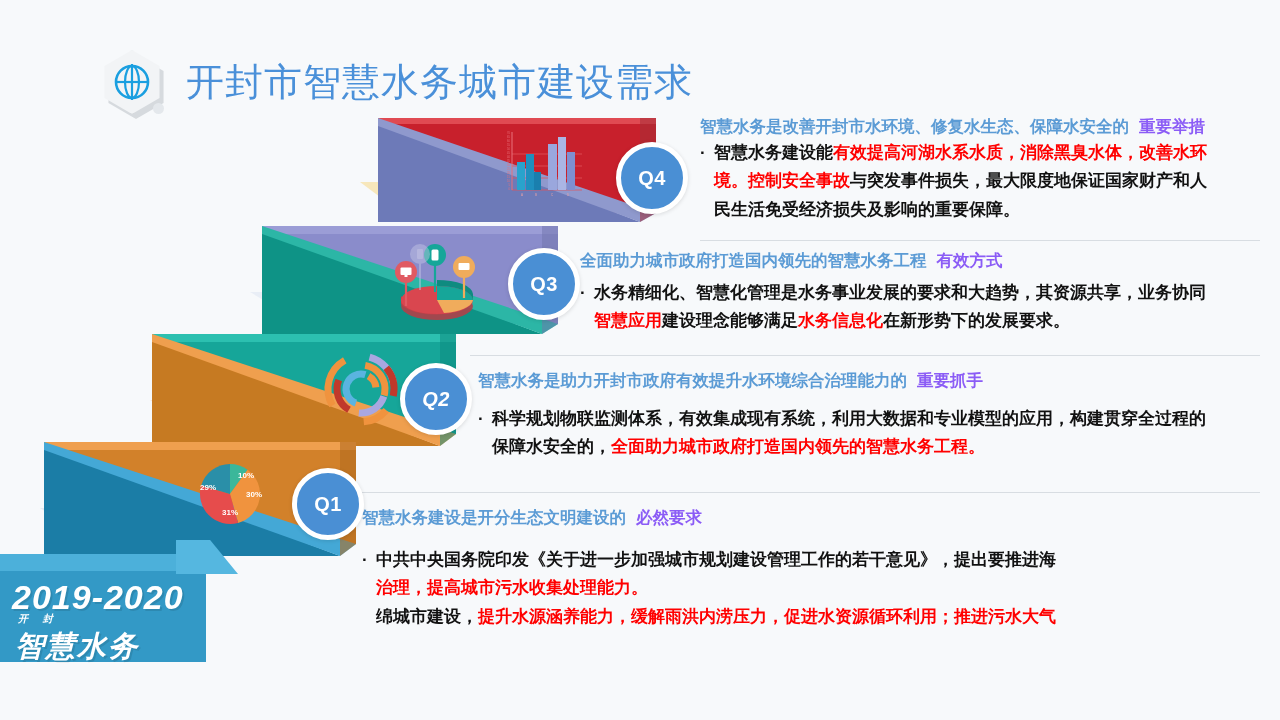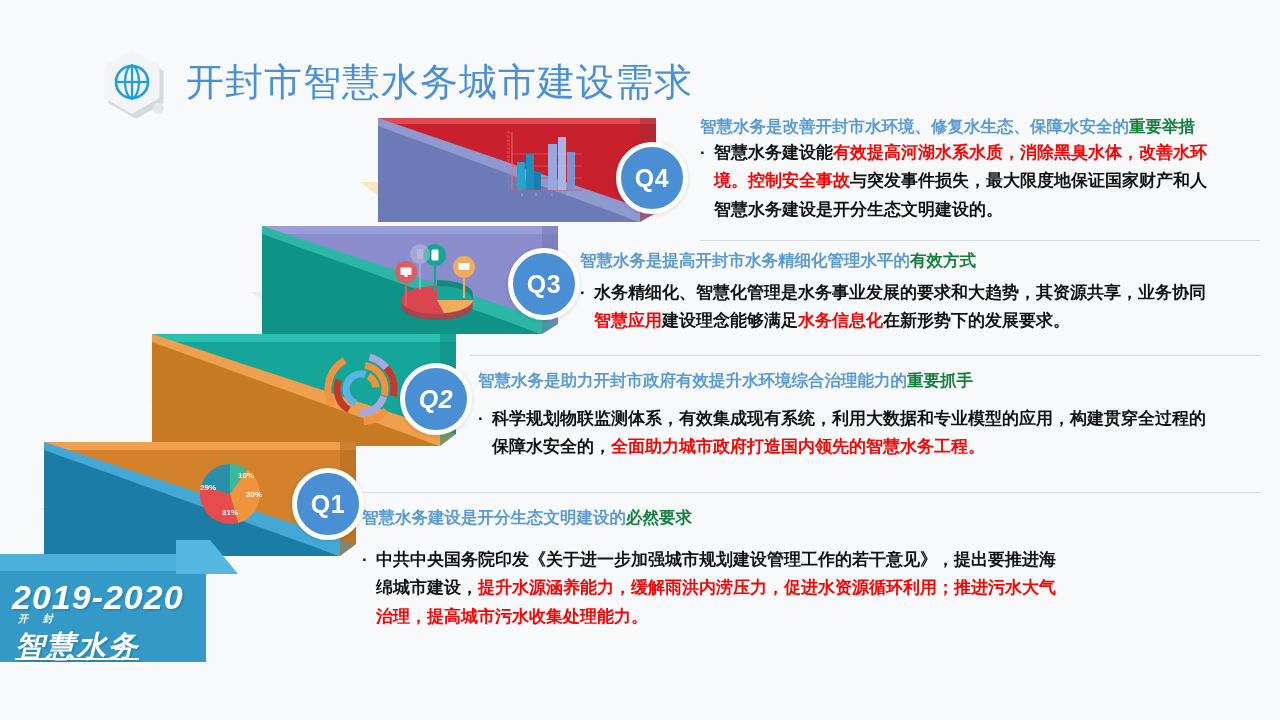--- a/index.html
+++ b/index.html
@@ -31,32 +31,32 @@
   
   .stairs{position:absolute;left:0;top:0;width:720px;height:720px;}
 
   .step{position:absolute;}
 
   
   .qbadge{
     position:absolute;width:62px;height:62px;border-radius:50%;
     background:#4a8fd4;border:5px solid #ffffff;
     display:flex;align-items:center;justify-content:center;
-    color:#fff;font-size:25px;font-weight:bold;letter-spacing:.5px;
+    color:#fff;font-size:20px;font-weight:bold;letter-spacing:.5px;
     box-shadow:0 1px 4px rgba(0,0,0,.13);
     z-index:40;
   }
 
   
   .block{position:absolute;}
   .blk-head{
     font-size:16.5px;font-weight:bold;color:#5b9bd5;line-height:1.5;
     white-space:nowrap;
   }
-  .blk-head .hl{color:#15803d;}
+  .blk-head .hl{color:#8b5cf6;padding-left:10px;}
   .blk-body{
     font-size:17px;color:#111;font-weight:bold;line-height:1.68;
   }
   .blk-body .red{color:#ff0000;}
   .bullet{display:inline-block;width:14px;}
   .divider{position:absolute;height:1px;background:#d8dde2;}
 
   
   .badge{
     position:absolute;left:0;bottom:58px;width:206px;height:92px;
@@ -77,21 +77,20 @@
     text-shadow:2px 2px 0 rgba(0,0,0,.10);
   }
   .badge-l2{
     position:absolute;left:18px;top:42px;font-size:10px;font-weight:bold;
     color:#fff;letter-spacing:6px;font-style:italic;
   }
   .badge-l3{
     position:absolute;left:15px;top:57px;font-size:29px;font-style:italic;
     font-weight:bold;color:#fff;letter-spacing:2px;
     text-shadow:2px 2px 0 rgba(0,0,0,.10);
-    text-decoration:underline;
   }
   .pie-label{font-size:8px;fill:#ffffff;font-weight:bold;}
 </style>
 </head>
 <body>
 
 <div class="slide">
 
   <div class="header">
     <div class="logo-wrap">
@@ -262,28 +261,28 @@
     <div class="qbadge" style="left:292px;top:468px;">Q1</div>
   </div>
 
   <div class="block" style="left:700px;top:114px;width:600px;">
     <div class="blk-head">
       <span>智慧水务是改善开封市水环境、修复水生态、保障水安全的</span><span class="hl">重要举措</span>
     </div>
     <div class="blk-body">
       <div><span class="bullet">·</span><span>智慧水务建设能</span><span class="red">有效提高河湖水系水质，消除黑臭水体，改善水环</span></div>
       <div style="padding-left:14px;"><span class="red">境。控制安全事故</span><span>与突发事件损失，最大限度地保证国家财产和人</span></div>
-      <div style="padding-left:14px;"><span>智慧水务建设是开分生态文明建设的。</span></div>
+      <div style="padding-left:14px;"><span>民生活免受经济损失及影响的重要保障。</span></div>
     </div>
   </div>
   <div class="divider" style="left:700px;top:240px;width:560px;"></div>
 
   <div class="block" style="left:580px;top:248px;width:720px;">
     <div class="blk-head">
-      <span>智慧水务是提高开封市水务精细化管理水平的</span><span class="hl">有效方式</span>
+      <span>全面助力城市政府打造国内领先的智慧水务工程</span><span class="hl">有效方式</span>
     </div>
     <div class="blk-body" style="margin-top:6px;">
       <div><span class="bullet">·</span><span>水务精细化、智慧化管理是水务事业发展的要求和大趋势，其资源共享，业务协同</span></div>
       <div style="padding-left:14px;"><span class="red">智慧应用</span><span>建设理念能够满足</span><span class="red">水务信息化</span><span>在新形势下的发展要求。</span></div>
     </div>
   </div>
   <div class="divider" style="left:470px;top:355px;width:790px;"></div>
 
   <div class="block" style="left:478px;top:368px;width:810px;">
     <div class="blk-head">
@@ -295,22 +294,22 @@
     </div>
   </div>
   <div class="divider" style="left:360px;top:492px;width:900px;"></div>
 
   <div class="block" style="left:362px;top:505px;width:900px;">
     <div class="blk-head">
       <span>智慧水务建设是开分生态文明建设的</span><span class="hl">必然要求</span>
     </div>
     <div class="blk-body" style="margin-top:16px;">
       <div><span class="bullet">·</span><span>中共中央国务院印发《关于进一步加强城市规划建设管理工作的若干意见》，提出要推进海</span></div>
+      <div style="padding-left:14px;"><span class="red">治理，提高城市污水收集处理能力。</span></div>
       <div style="padding-left:14px;"><span>绵城市建设，</span><span class="red">提升水源涵养能力，缓解雨洪内涝压力，促进水资源循环利用；推进污水大气</span></div>
-      <div style="padding-left:14px;"><span class="red">治理，提高城市污水收集处理能力。</span></div>
     </div>
   </div>
 
   <div class="badge">
     <div class="badge-top"></div>
     <div class="badge-notch"></div>
     <div class="badge-l1">2019-2020</div>
     <div class="badge-l2">开 封</div>
     <div class="badge-l3">智慧水务</div>
   </div>

